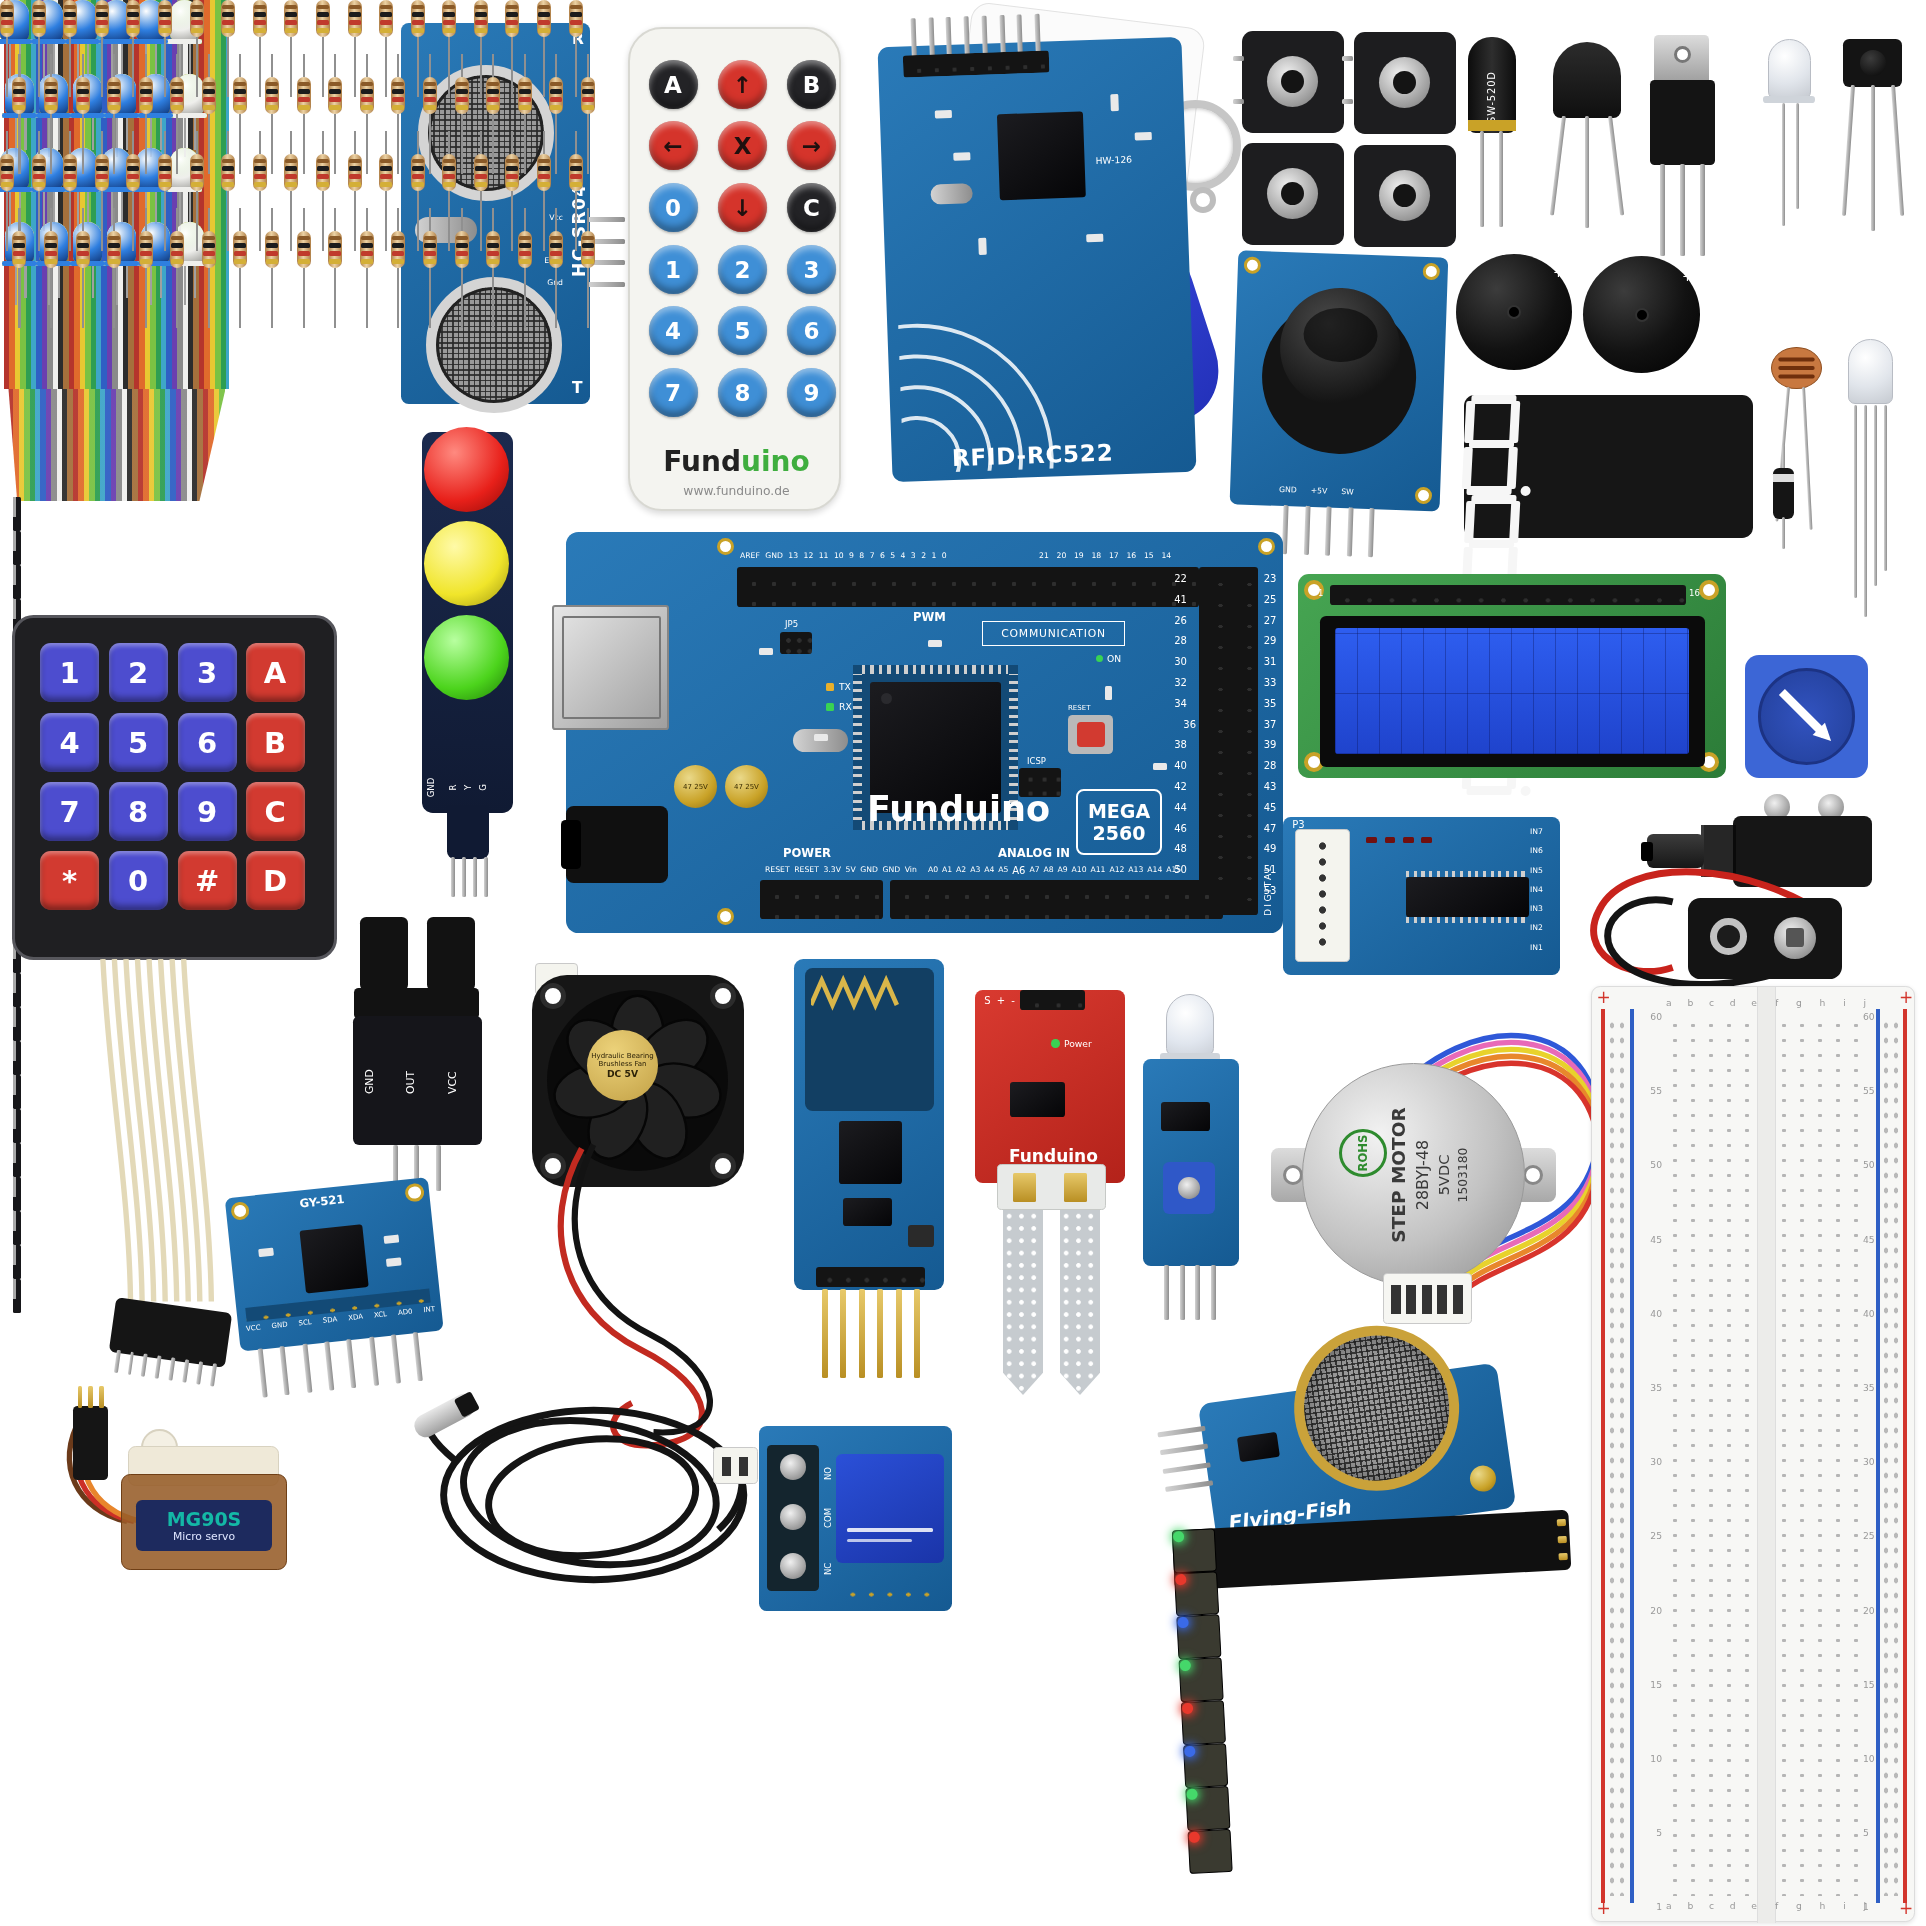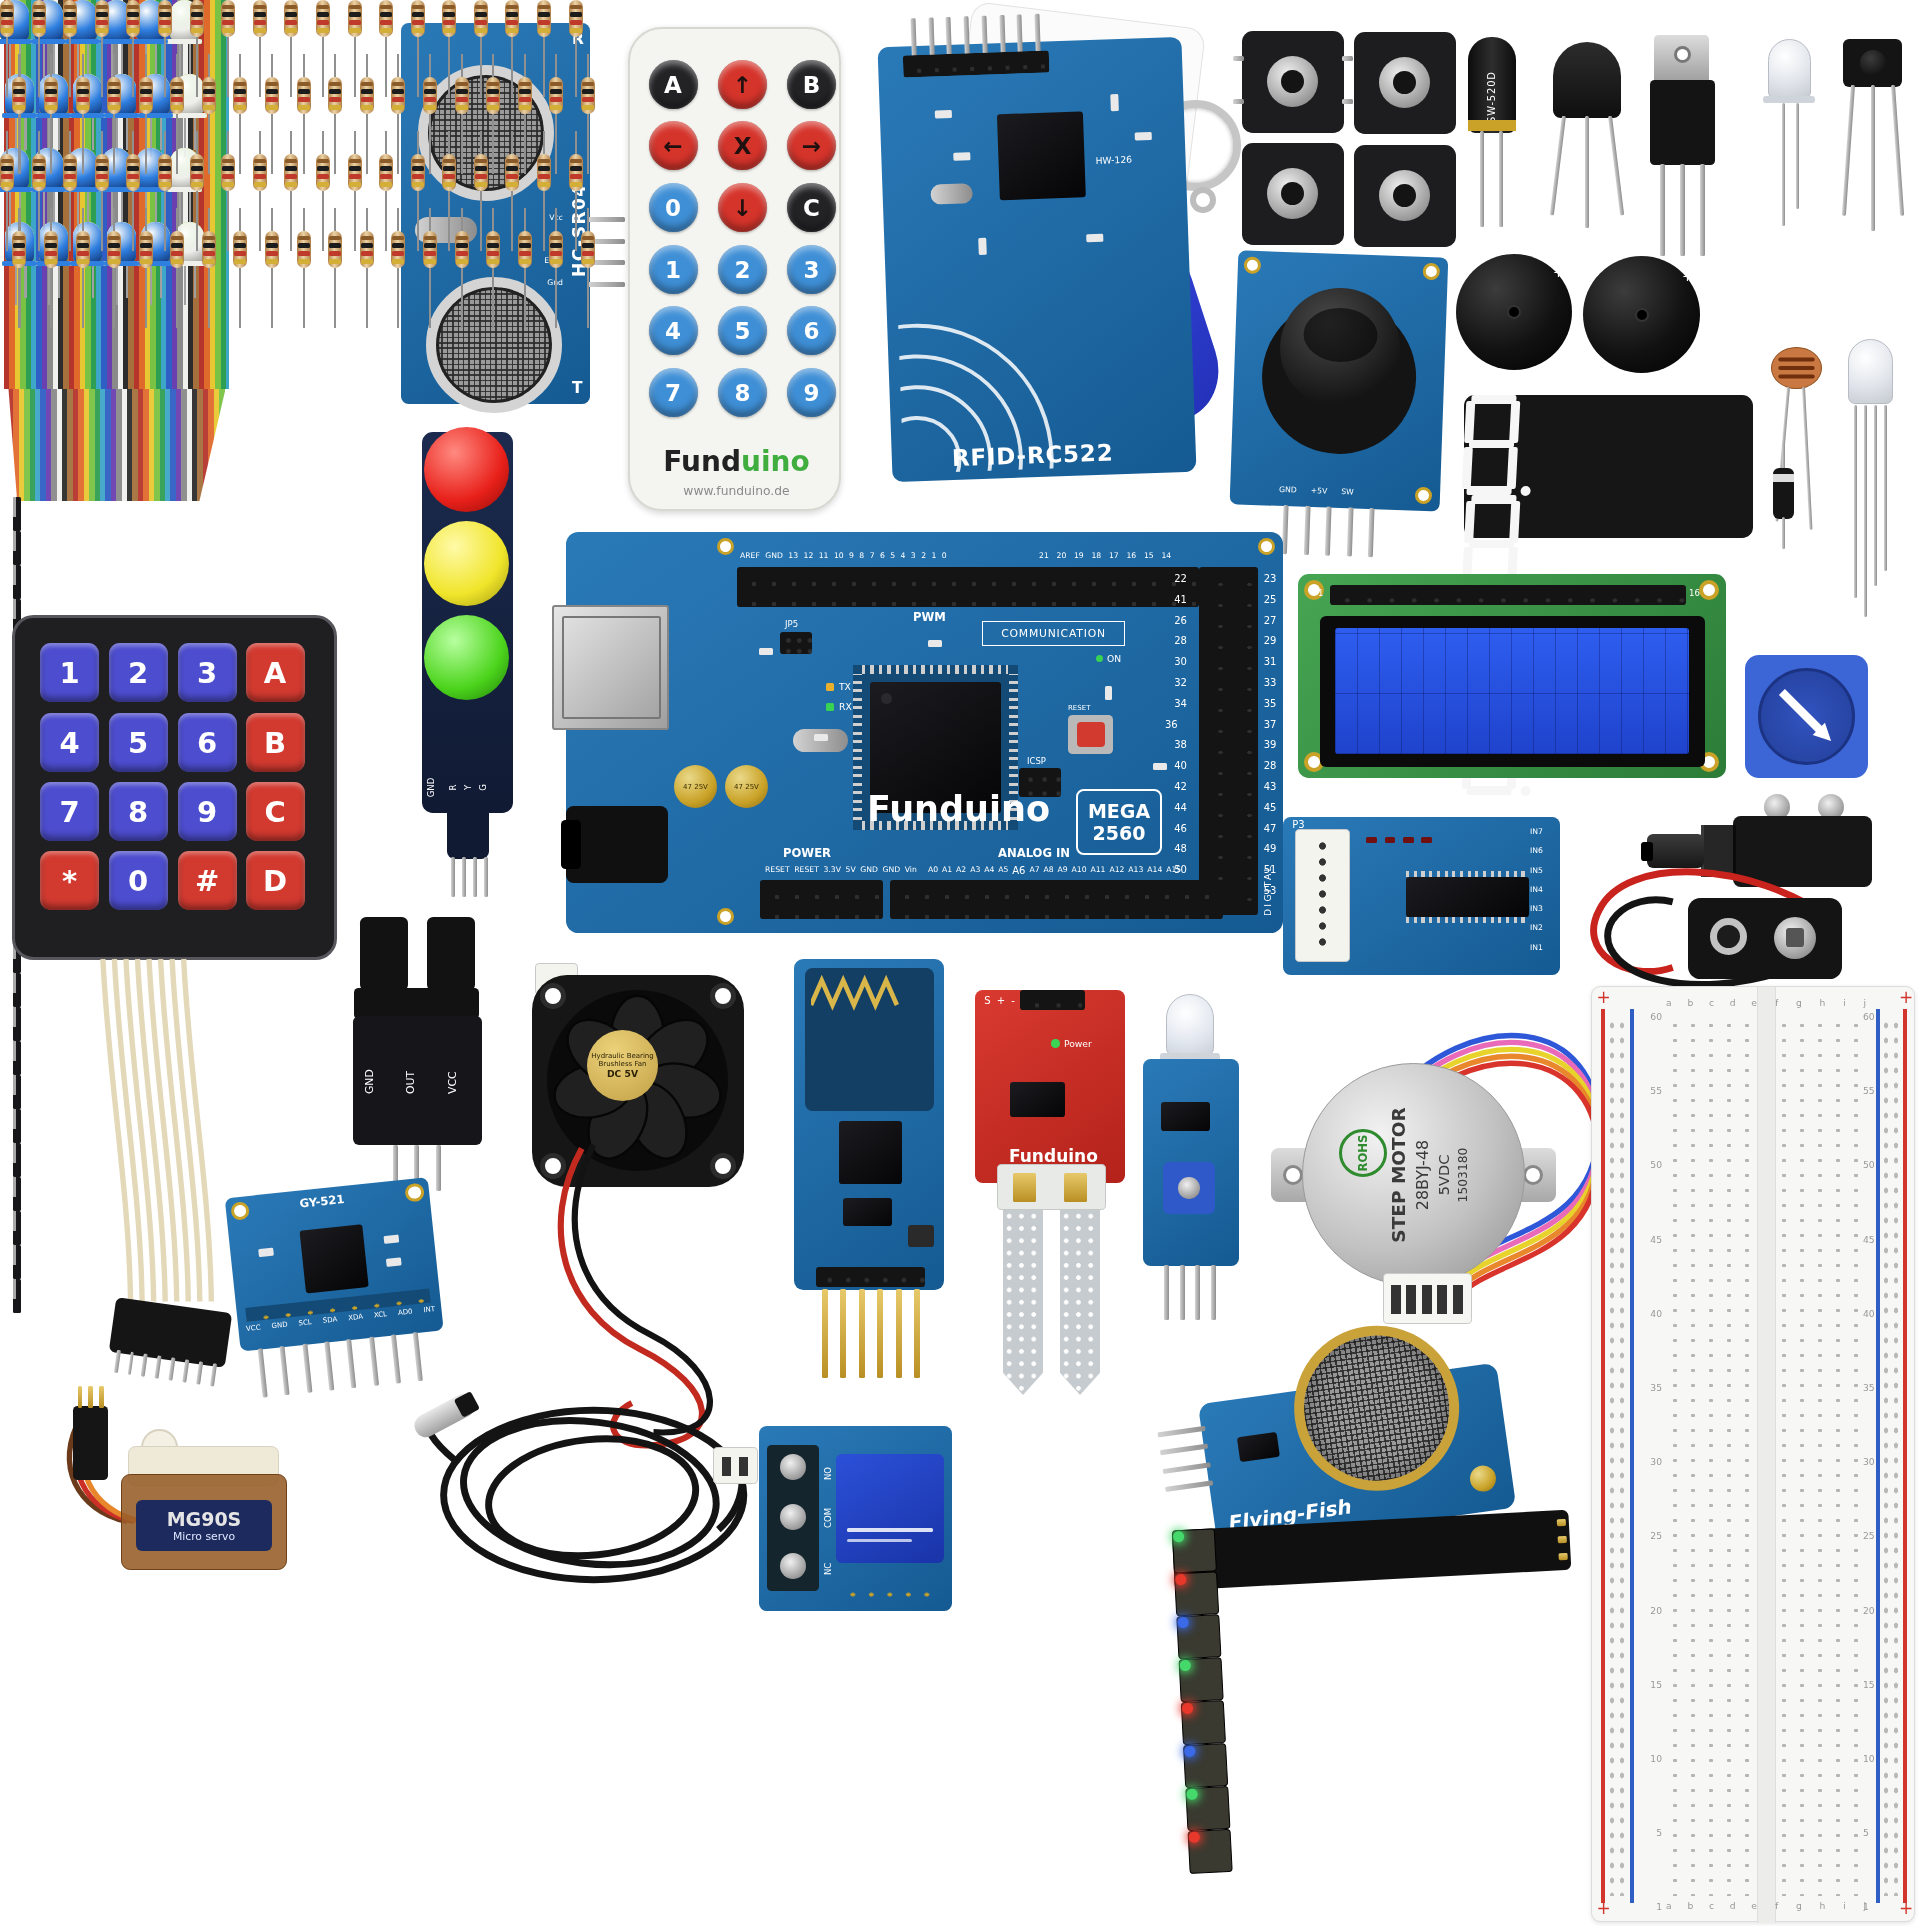--- a/index.html
+++ b/index.html
@@ -463,21 +463,21 @@
     <div class="hdr" style="left:171px;top:35px;width:462px;height:40px"></div>
     <div class="hdr" style="left:633px;top:35px;width:59px;height:348px;background-size:29px 21px"></div>
     <div class="c" id="mega-dnl" style="left:599px;top:42px;width:31px;height:339px">
         <span class="silk" style="left: 0px; top: 0px; width: 100%; text-align: center; font-size: 10px;">22</span>
         <span class="silk" style="left: 0px; top: 21px; width: 100%; text-align: center; font-size: 10px;">41</span>
         <span class="silk" style="left: 0px; top: 42px; width: 100%; text-align: center; font-size: 10px;">26</span>
         <span class="silk" style="left: 0px; top: 62px; width: 100%; text-align: center; font-size: 10px;">28</span>
         <span class="silk" style="left: 0px; top: 83px; width: 100%; text-align: center; font-size: 10px;">30</span>
         <span class="silk" style="left: 0px; top: 104px; width: 100%; text-align: center; font-size: 10px;">32</span>
         <span class="silk" style="left: 0px; top: 125px; width: 100%; text-align: center; font-size: 10px;">34</span>
-        <span class="silk" style="left: 0px; top: 146px; width: 100%; text-align: left; font-size: 10px;">36</span>
+        <span class="silk" style="left: 0px; top: 146px; width: 100%; text-align: right; font-size: 10px;">36</span>
         <span class="silk" style="left: 0px; top: 166px; width: 100%; text-align: center; font-size: 10px;">38</span>
         <span class="silk" style="left: 0px; top: 187px; width: 100%; text-align: center; font-size: 10px;">40</span>
         <span class="silk" style="left: 0px; top: 208px; width: 100%; text-align: center; font-size: 10px;">42</span>
         <span class="silk" style="left: 0px; top: 229px; width: 100%; text-align: center; font-size: 10px;">44</span>
         <span class="silk" style="left: 0px; top: 250px; width: 100%; text-align: center; font-size: 10px;">46</span>
         <span class="silk" style="left: 0px; top: 270px; width: 100%; text-align: center; font-size: 10px;">48</span>
         <span class="silk" style="left: 0px; top: 291px; width: 100%; text-align: center; font-size: 10px;">50</span>
         <span class="silk" style="left: 0px; top: 312px; width: 100%; text-align: center; font-size: 10px;">52</span>
       </div>
     <div class="c" id="mega-dnr" style="left:691px;top:42px;width:26px;height:339px">
@@ -897,21 +897,21 @@
   <div class="c" style="left:73px;top:1406px;width:35px;height:74px;background:#151515;border-radius:4.6px">
     <div class="gpin" style="left:4.6px;top:-20px;width:4.6px;height:21.6px"></div>
     <div class="gpin" style="left:15.4px;top:-20px;width:4.6px;height:21.6px"></div>
     <div class="gpin" style="left:26px;top:-20px;width:4.6px;height:21.6px"></div>
   </div>
   <div class="c" style="left:119px;top:1429px;width:200px;height:196px">
     <div class="c" style="left:21.6px;top:0;width:37px;height:37px;background:#f4f0e4;border:2.3px solid #d8d2c0;border-radius:50%"></div>
     <div class="c" style="left:9.2px;top:17px;width:151px;height:40px;background:#efe9d8;border:1.5px solid #d8d2c0;border-radius:7.7px"></div>
     <div class="c" style="left:1.5px;top:45px;width:166px;height:96px;background:rgba(150,92,40,.88);border:1.5px solid #6f3f16;border-radius:9.2px"></div>
     <div class="c" style="left:17px;top:71px;width:136px;height:51px;background:#1d2a5e;border-radius:6.2px;display:flex;flex-direction:column;align-items:center;justify-content:center">
-      <span style="color:#e5e5e5;font-size:19px;font-weight:bold">MG90S</span>
+      <span style="color:#14b8a6;font-size:19px;font-weight:bold">MG90S</span>
       <span style="color:#dfe6ff;font-size:10.8px">Micro servo</span>
     </div>
   </div>
 
   <svg viewBox="0 0 480 330" style="position:absolute;left:401px;top:1368px;width:370px;height:254px">
     <g fill="none" stroke="#141414" stroke-width="9">
       <ellipse cx="250" cy="165" rx="195" ry="110"></ellipse>
       <ellipse cx="245" cy="162" rx="165" ry="92" transform="rotate(7 245 162)"></ellipse>
       <ellipse cx="248" cy="168" rx="135" ry="75" transform="rotate(-6 248 168)"></ellipse>
       <path d="M70 120 C40 95 30 78 35 62"></path>

